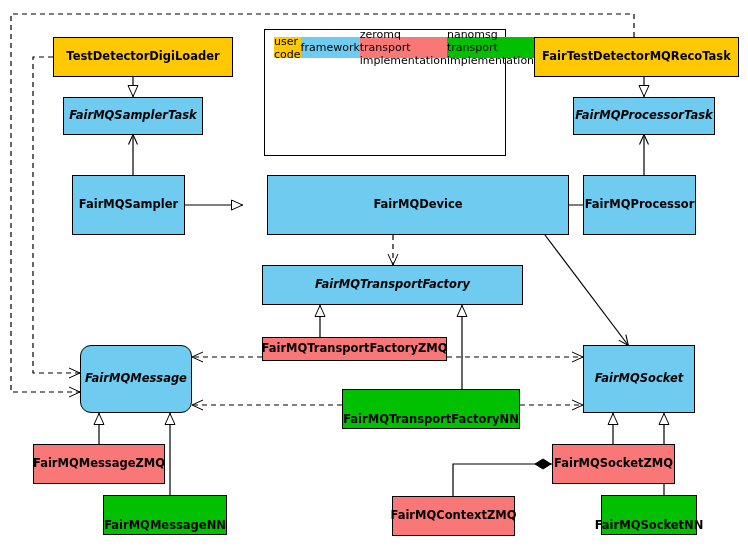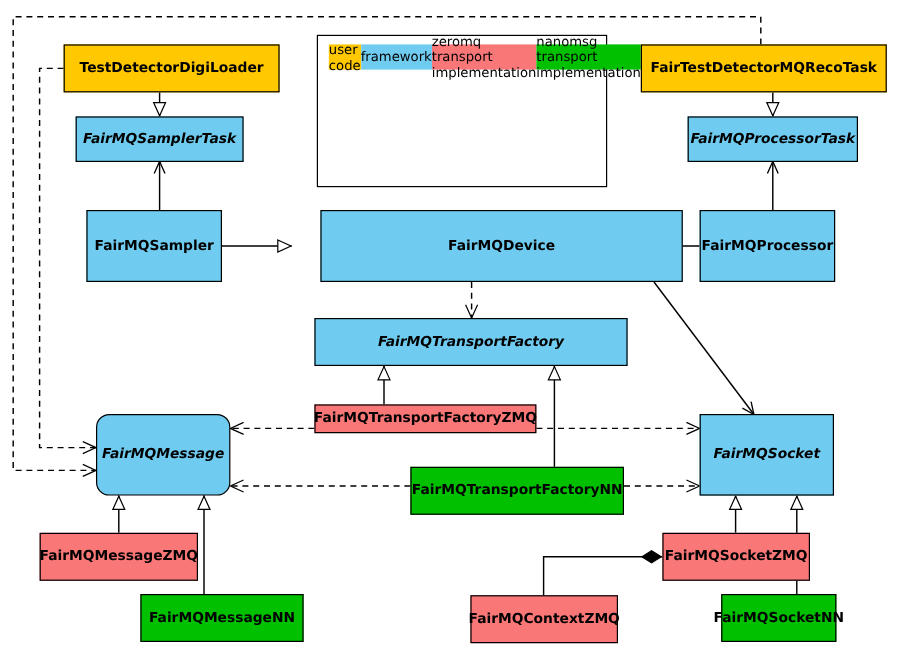--- a/index.html
+++ b/index.html
@@ -34,21 +34,21 @@
     font-size: 11.5px;
     font-weight: bold;
     color: #000000;
     line-height: 1.15;
     padding: 2px 4px;
   }
   .node.abstract { font-style: italic; }
   .c-user      { background: #FFC800; }
   .c-framework { background: #6FCCF0; }
   .c-zeromq    { background: #FA7777; }
-  .c-nanomsg   { background: #00C000; }
+  .c-nanomsg   { background: #00C000; align-items: flex-end; }
 
   #legend {
     position: absolute;
     left: 264px;
     top: 29px;
     width: 242px;
     height: 127px;
     box-sizing: border-box;
     border: 1px solid #000000;
     background: #ffffff;
@@ -194,21 +194,21 @@
   </div>
 
   <div class="node c-framework abstract" style="left:583px;top:345px;width:112px;height:68px;">
     <span>FairMQSocket</span>
   </div>
 
   <div class="node c-zeromq" style="left:33px;top:444px;width:132px;height:40px;">
     <span>FairMQMessageZMQ</span>
   </div>
 
-  <div class="node c-nanomsg" style="left:103px;top:495px;width:136px;height:40px;margin-left:14px;">
+  <div class="node c-nanomsg" style="left:103px;top:495px;width:124px;height:40px;">
     <span>FairMQMessageNN</span>
   </div>
 
   <div class="node c-zeromq" style="left:392px;top:496px;width:123px;height:40px;">
     <span>FairMQContextZMQ</span>
   </div>
 
   <div class="node c-zeromq" style="left:552px;top:444px;width:123px;height:40px;">
     <span>FairMQSocketZMQ</span>
   </div>

